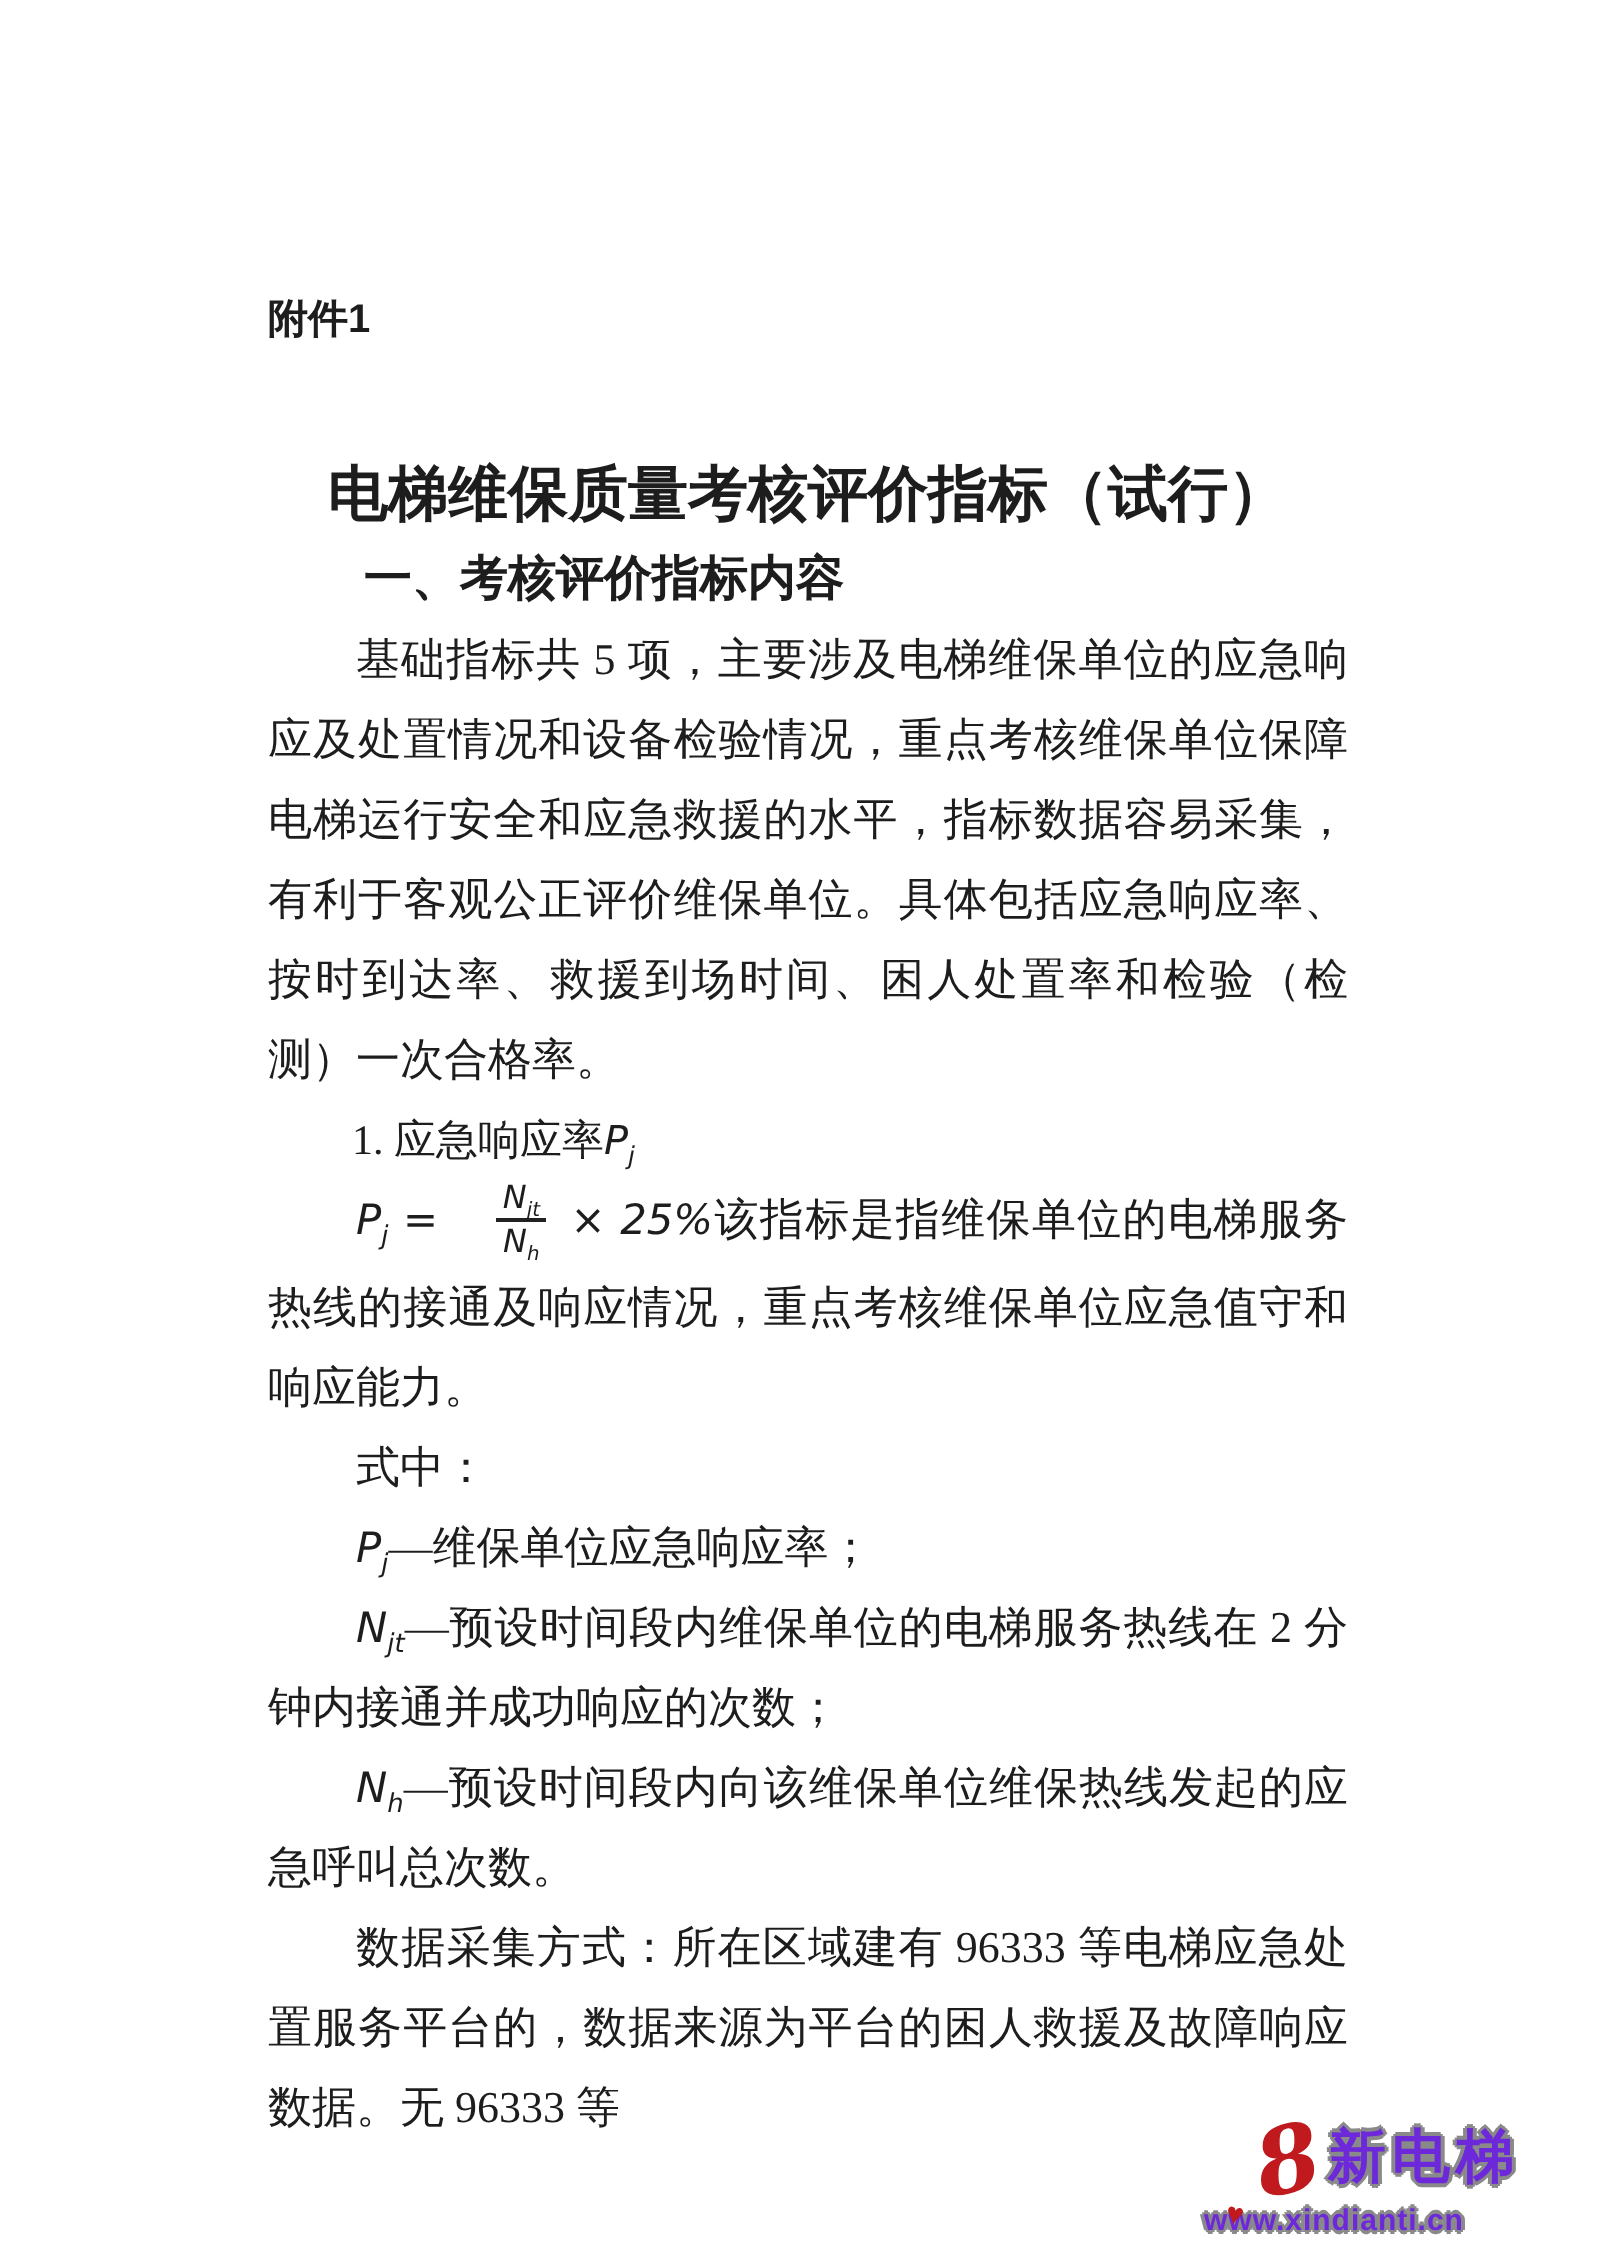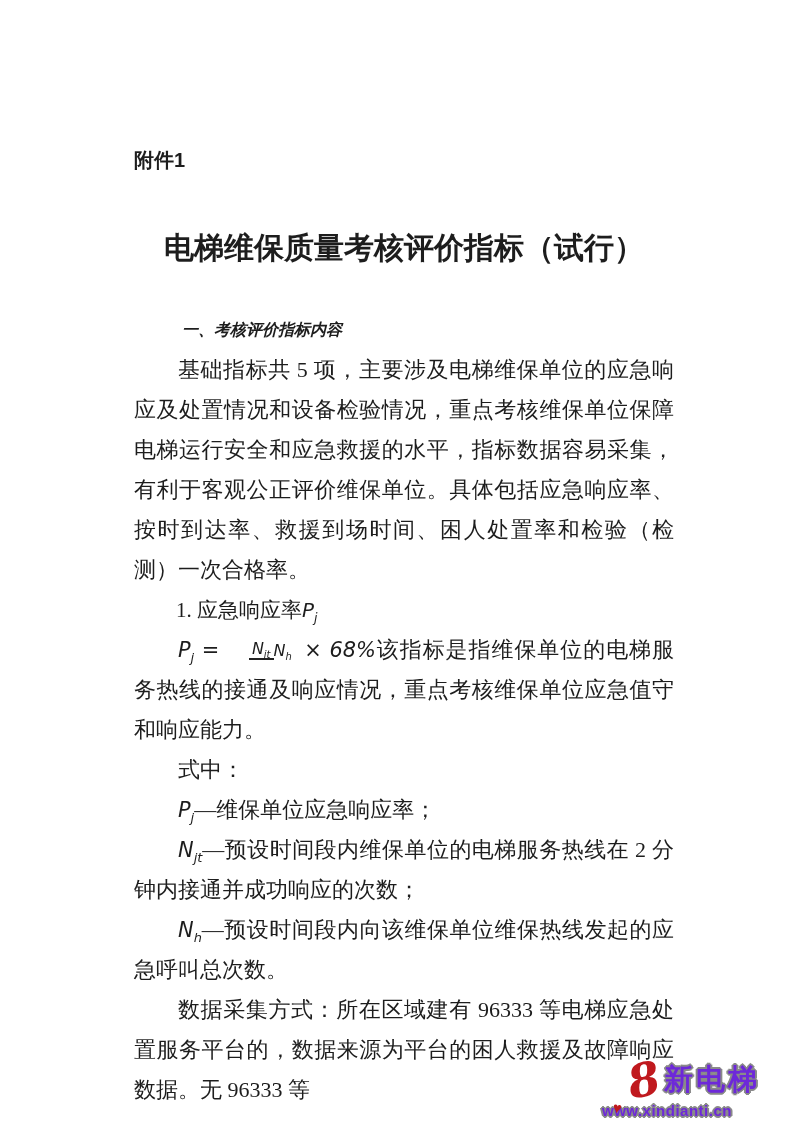--- a/index.html
+++ b/index.html
@@ -32,27 +32,25 @@
     margin-top: 46px;
     font-family: "Liberation Sans", sans-serif;
     font-weight: bold;
     font-size: 30px;
     line-height: 44px;
     text-align: center;
     white-space: nowrap;
   }
 
   .section-heading {
-    margin-top: 40px;
     padding-left: 48px;
     font-family: "Liberation Sans", sans-serif;
     font-weight: bold;
-    font-size: 16px;
+    font-size: 24px;
     line-height: 40px;
-    font-style: italic;
   }
 
   .subsection-heading {
     padding-left: 48px;
     font-weight: bold;
     font-size: 21px;
     line-height: 40px;
   }
 
   .para {
@@ -79,21 +77,21 @@
   }
 
   .formula-op {
     font-family: "DejaVu Sans", sans-serif;
     font-style: italic;
     font-size: 0.95em;
   }
 
   .frac {
     display: inline-flex;
-    flex-direction: row;
+    flex-direction: column;
     align-items: center;
     vertical-align: middle;
     font-family: "DejaVu Sans", sans-serif;
     font-style: italic;
     font-size: 16px;
     line-height: 1.12;
     margin: 0 5px 4px 22px;
     text-indent: 0;
   }
   .frac .num { border-bottom: 2px solid #222; padding: 0 3px 1px 3px; }
@@ -167,21 +165,21 @@
     <h2 class="section-heading">一、考核评价指标内容</h2>
 
 
     <p class="para">基础指标共 5 项，主要涉及电梯维保单位的应急响应及处置情况和设备检验情况，重点考核维保单位保障电梯运行安全和应急救援的水平，指标数据容易采集，有利于客观公正评价维保单位。具体包括应急响应率、按时到达率、救援到场时间、困人处置率和检验（检测）一次合格率。</p>
 
     <p class="item-heading"><span>1. 应急响应率</span><span class="var"><span>P</span><sub>j</sub></span></p>
 
     <p class="para"><span class="var"><span>P</span><sub>j</sub></span><span class="formula-op"> = </span><span class="frac">
           <span class="num"><span>N</span><sub>jt</sub></span>
           <span class="den"><span>N</span><sub>h</sub></span>
-        </span><span class="formula-op"> × 68%</span><span>该指标是指维保单位的电梯服务热线的接通及响应情况，重点考核维保单位应急值守和响应能力。</span></p>
+        </span><span class="formula-op"> × 25%</span><span>该指标是指维保单位的电梯服务热线的接通及响应情况，重点考核维保单位应急值守和响应能力。</span></p>
 
     <p class="para">式中：</p>
 
     <p class="para"><span class="var"><span>P</span><sub>j</sub></span><span>—维保单位应急响应率；</span></p>
 
     <p class="para"><span class="var"><span>N</span><sub>jt</sub></span><span>—预设时间段内维保单位的电梯服务热线在 2 分钟内接通并成功响应的次数；</span></p>
 
     <p class="para"><span class="var"><span>N</span><sub>h</sub></span><span>—预设时间段内向该维保单位维保热线发起的应急呼叫总次数。</span></p>
 
     <p class="para">数据采集方式：所在区域建有 96333 等电梯应急处置服务平台的，数据来源为平台的困人救援及故障响应数据。无 96333 等</p>

